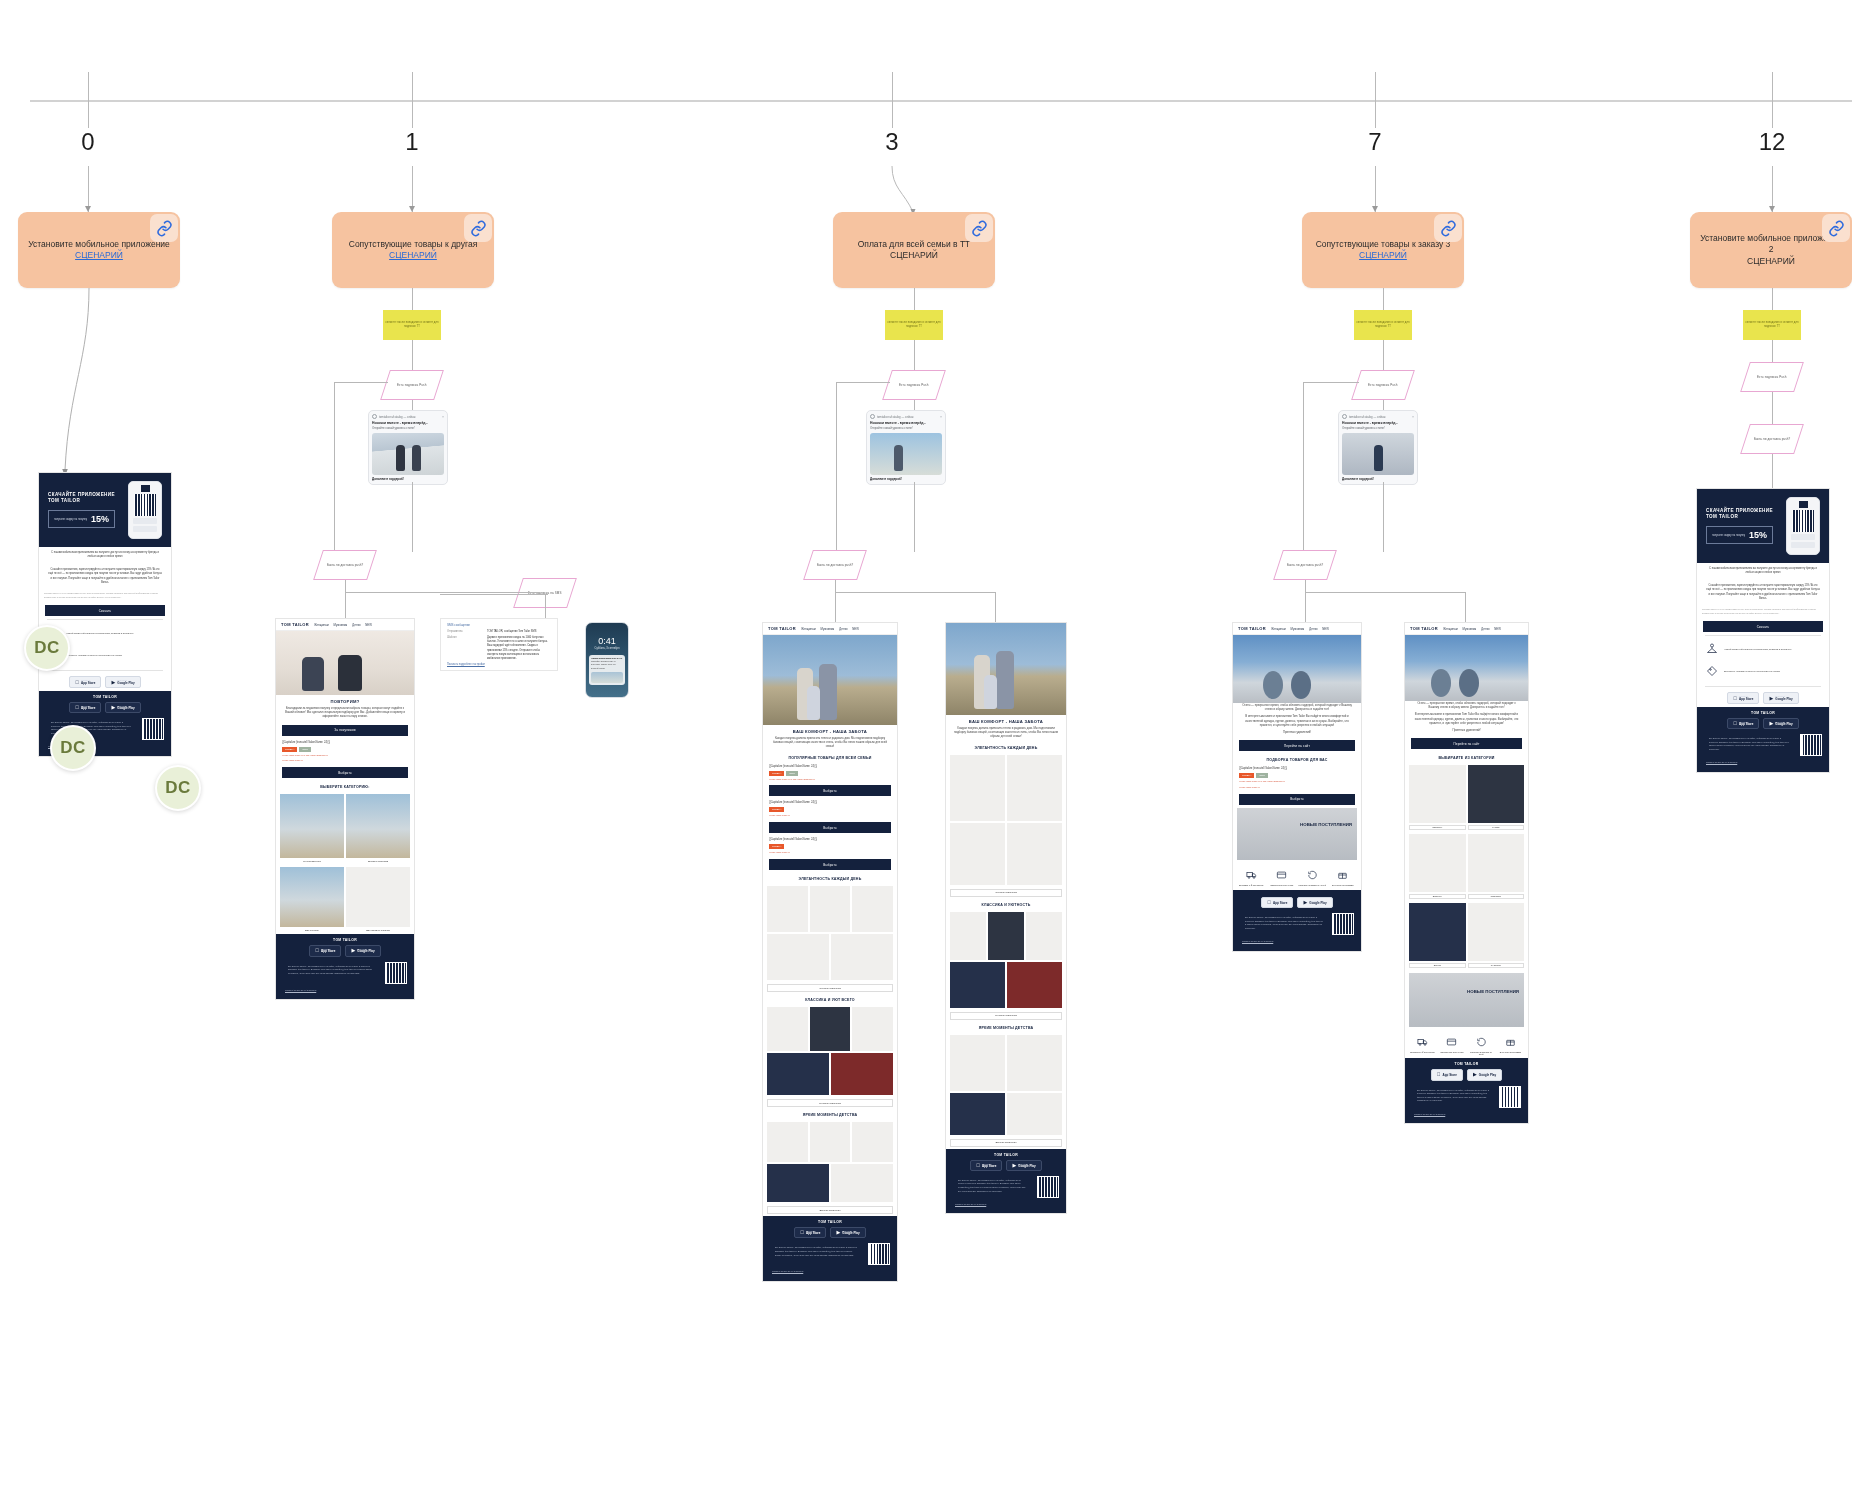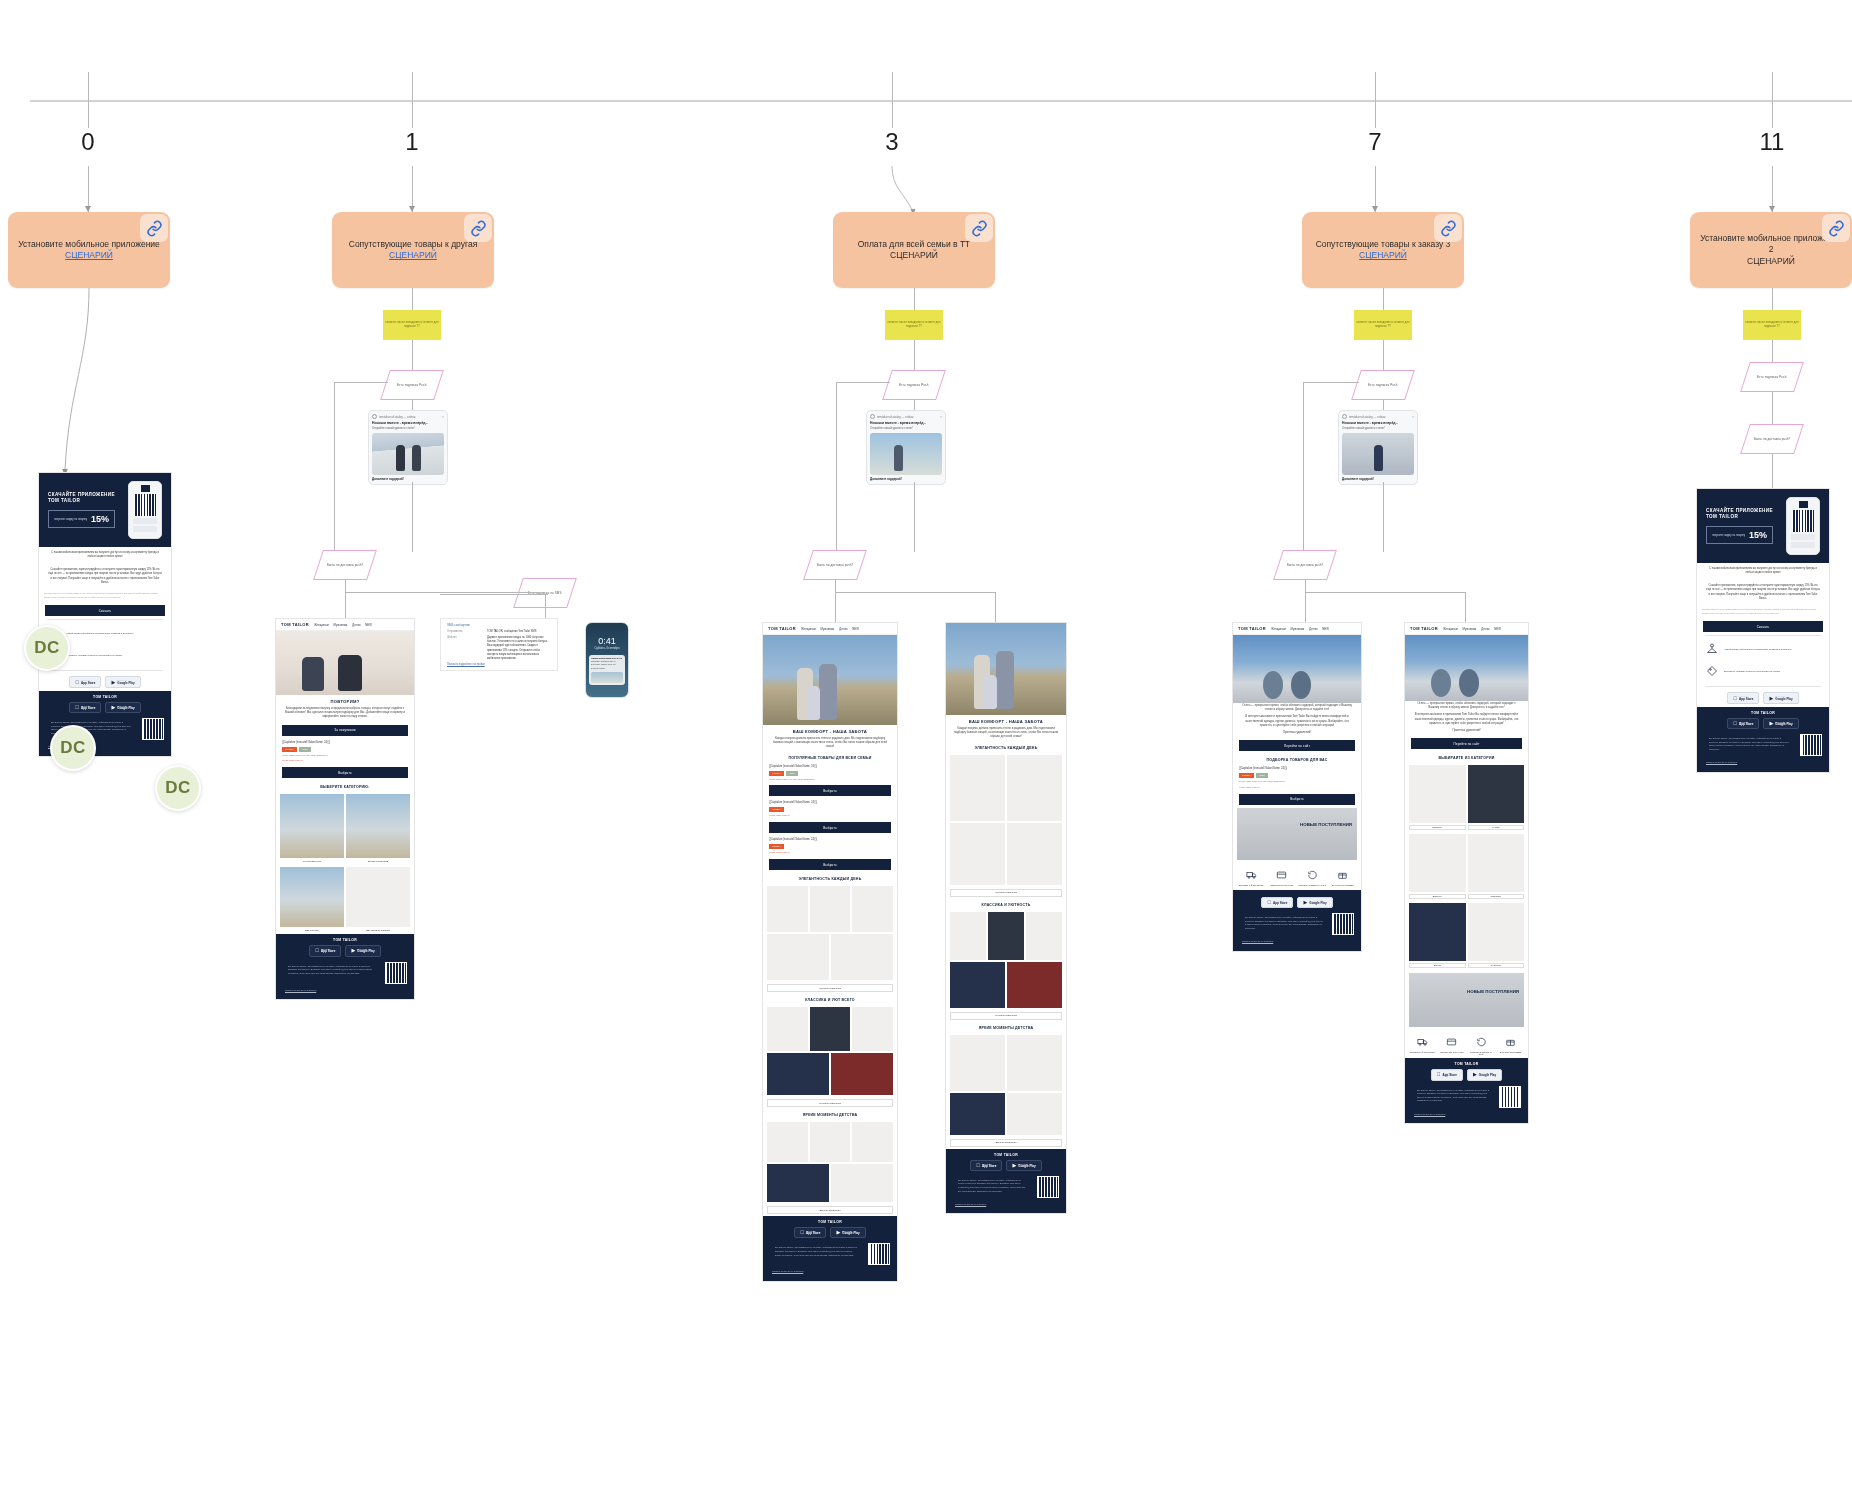--- a/index.html
+++ b/index.html
@@ -377,25 +377,25 @@
       <path d="M12 0 C 12 22, 24 26, 33 46" stroke="#b9b9b9" fill="none" stroke-width="1"></path>
       <polygon points="33,49 30.5,43 35.5,43" fill="#9a9a9a"></polygon>
     </svg>
 
   <div class="tick" style="left:1375px;"></div>
   <div class="tick-label" style="left:1375px;">7</div>
   <div class="tick-stem" style="left:1375px; top:166px; height:46px;"></div>
   <div class="tick-arrow" style="left:1375px; top:206px;"></div>
 
   <div class="tick" style="left:1772px;"></div>
-  <div class="tick-label" style="left:1772px;">11</div>
+  <div class="tick-label" style="left:1772px;">12</div>
   <div class="tick-stem" style="left:1772px; top:166px; height:46px;"></div>
   <div class="tick-arrow" style="left:1772px; top:206px;"></div>
 
-  <div class="node-card" style="left:8px; top:212px;">
+  <div class="node-card" style="left:18px; top:212px;">
     <div class="link-badge">
       <svg width="17" height="17" viewBox="0 0 24 24" fill="none" stroke="#2f6bde" stroke-width="2.2" stroke-linecap="round">
         <path d="M10 13a5 5 0 0 0 7 0l3-3a5 5 0 0 0-7-7l-1 1"></path>
         <path d="M14 11a5 5 0 0 0-7 0l-3 3a5 5 0 0 0 7 7l1-1"></path>
       </svg>
     </div>
     <div class="node-title">Установите мобильное приложение</div>
     <div class="node-link">СЦЕНАРИЙ</div>
   </div>
 

